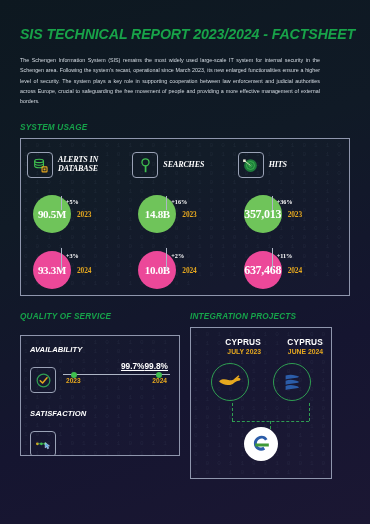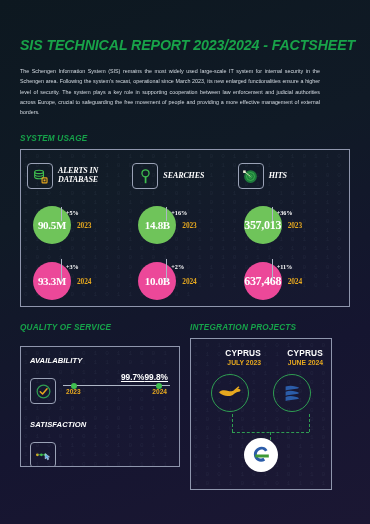--- a/index.html
+++ b/index.html
@@ -11,21 +11,21 @@
     font-family: "Liberation Sans", sans-serif;
     background: linear-gradient(160deg, #0d1820 0%, #101a26 35%, #151530 70%, #1b1733 100%);
     color: #ffffff;
     position: relative;
   }
 
   .page { position: relative; width: 370px; height: 524px; padding: 0 20px; }
 
   
   .doc-title {
-    margin-top: 37px;
+    margin-top: 26px;
     font-size: 14.2px;
     font-weight: bold;
     font-style: italic;
     color: #18a349;
     letter-spacing: -0.1px;
     white-space: nowrap;
   }
 
   .intro {
     margin-top: 13px;

